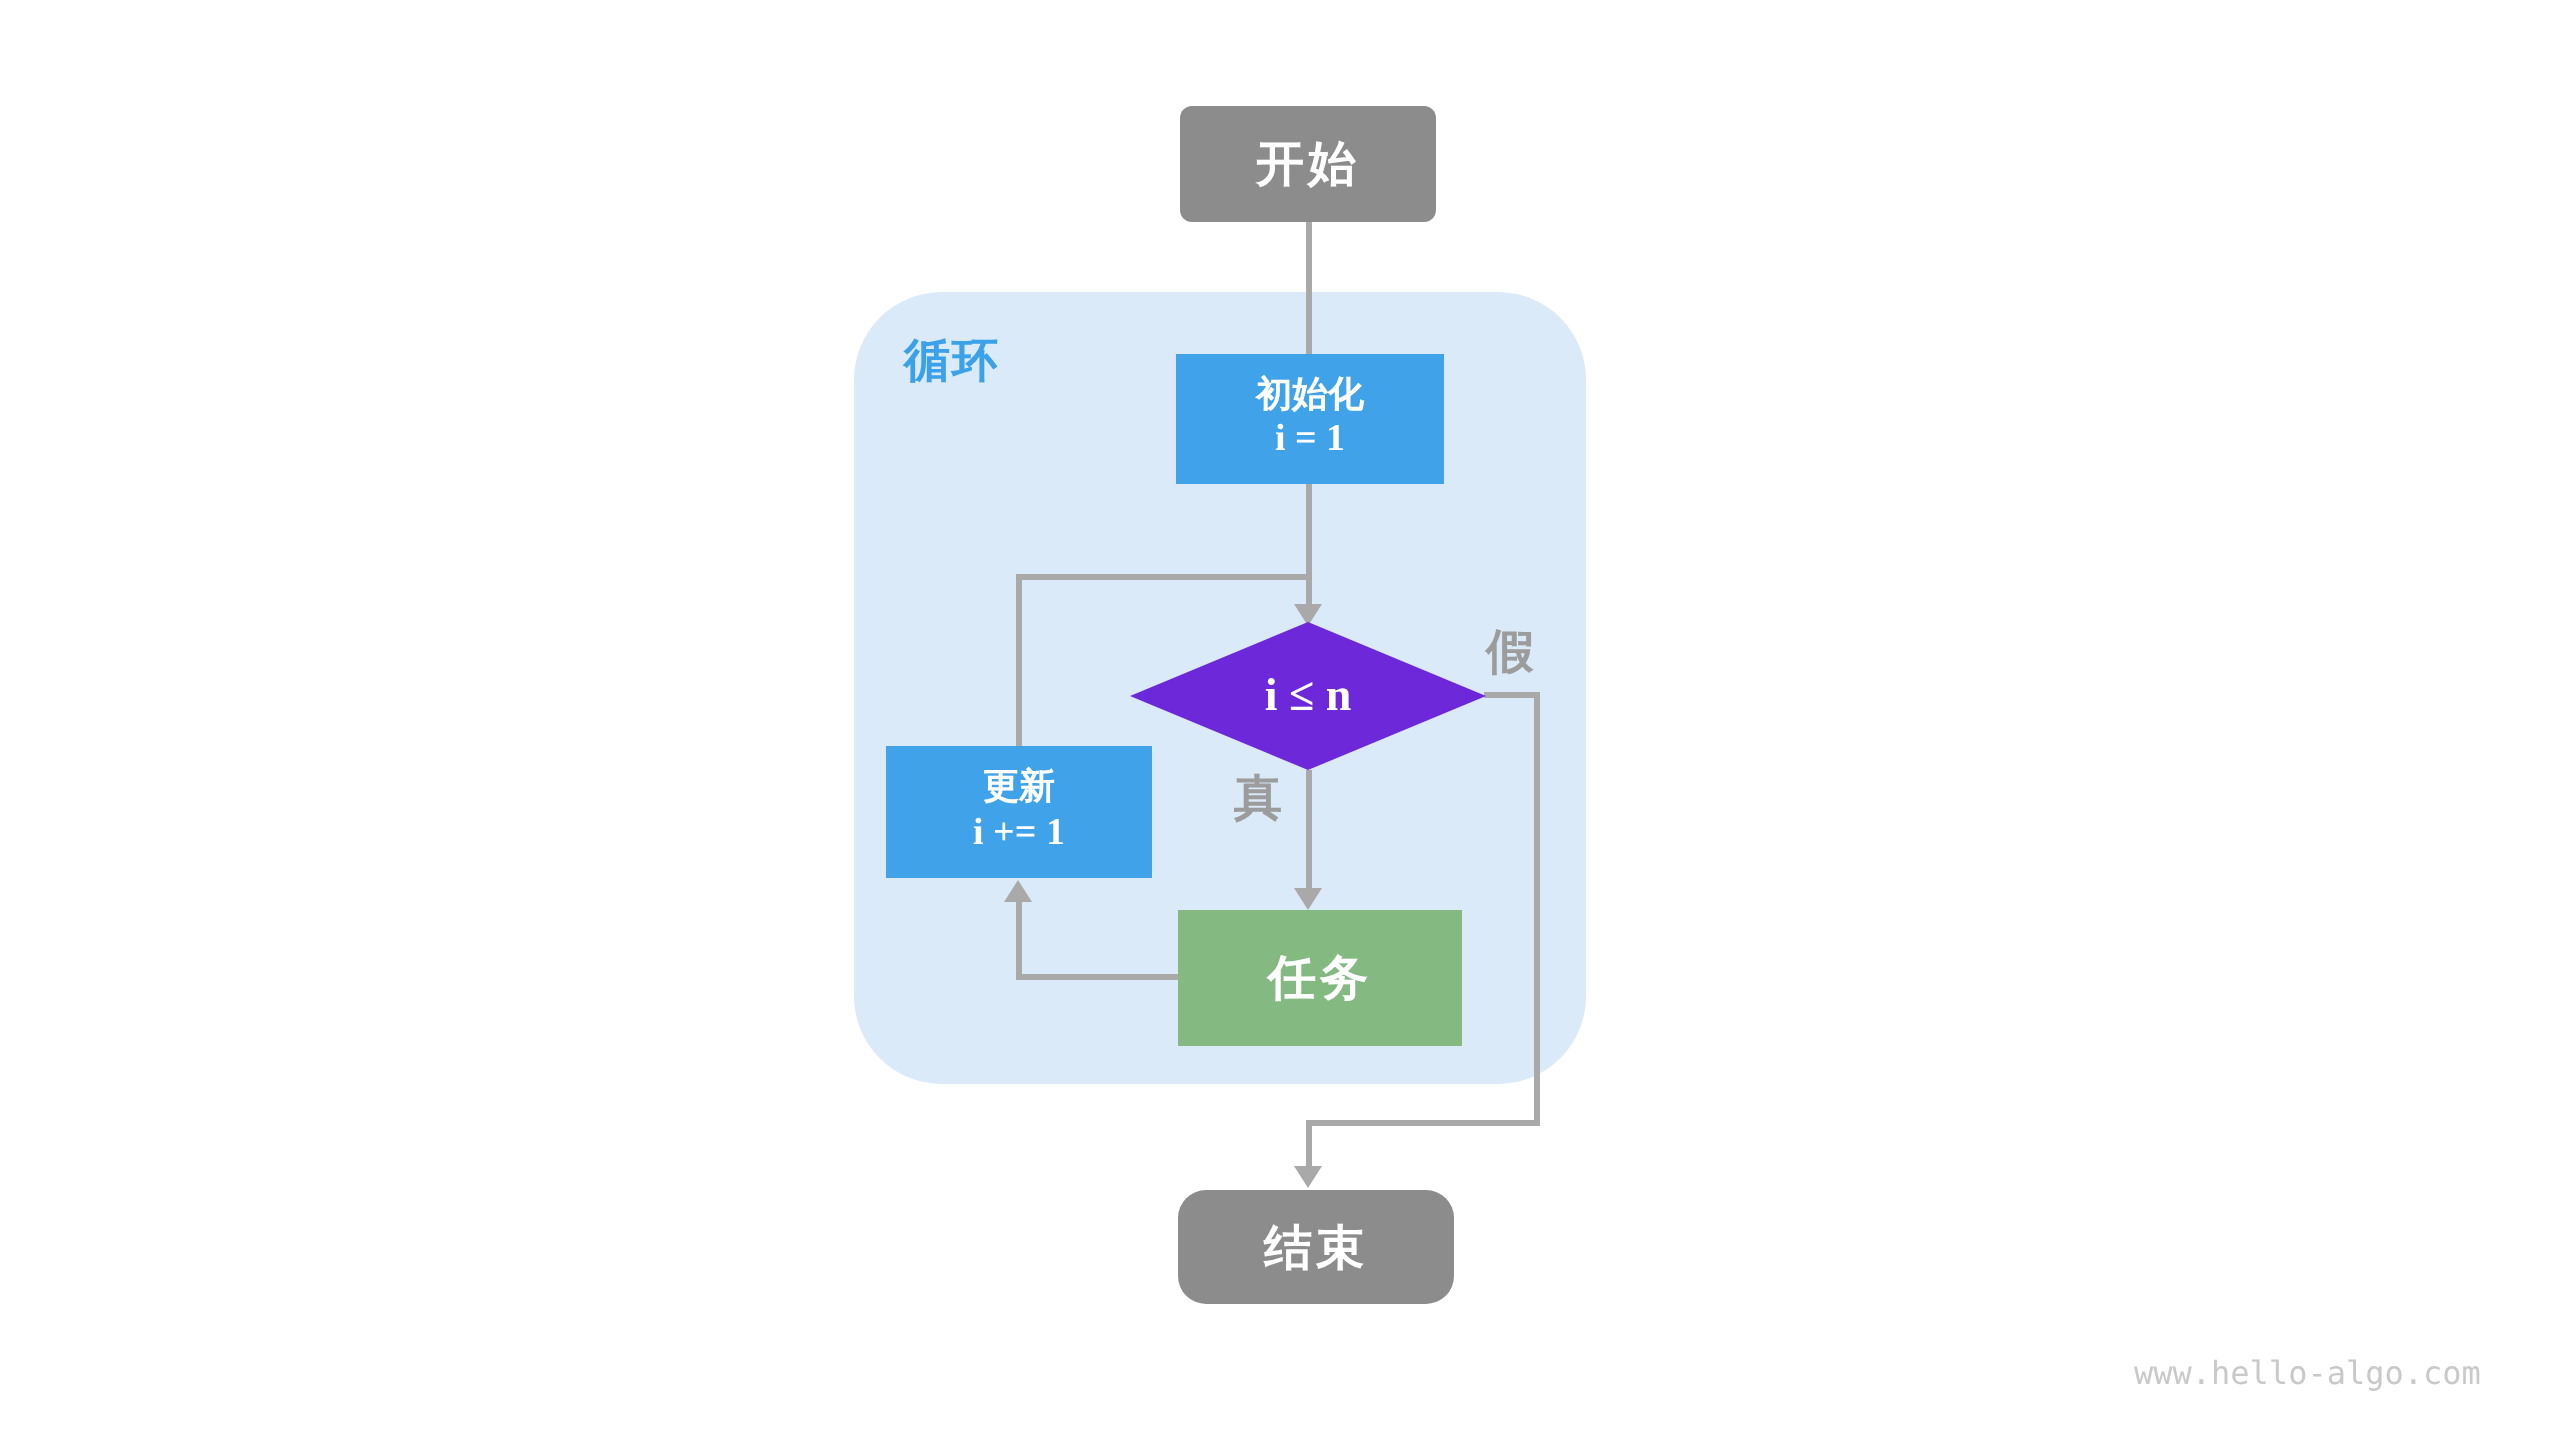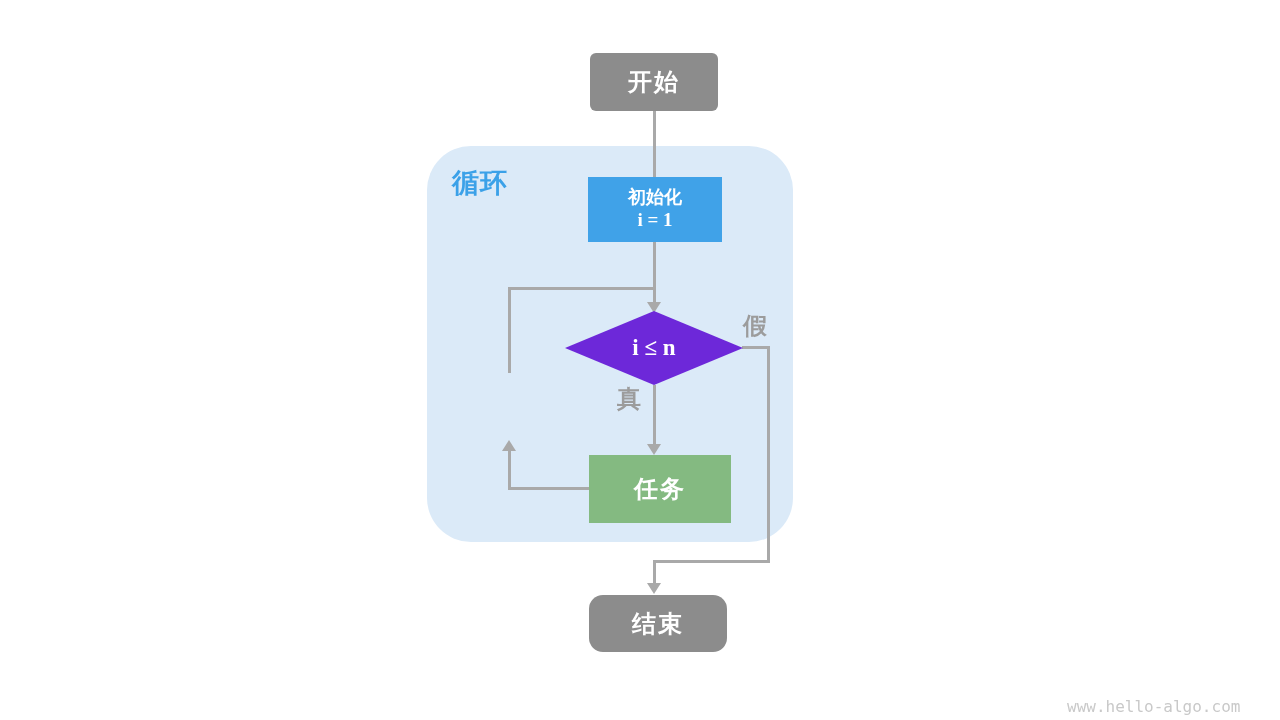--- a/index.html
+++ b/index.html
@@ -7,21 +7,21 @@
     position:relative;width:1280px;height:720px;background:#ffffff;overflow:hidden;
     font-family:"Liberation Sans","DejaVu Sans",sans-serif;
   }
   
   .loop-region{
     position:absolute;left:427px;top:146px;width:366px;height:396px;
     background:#DBEAF8;border-radius:44px;
   }
   .loop-region-label{
     position:absolute;left:452px;top:165px;
-    font-size:27px;font-weight:700;color:#3BA1E8;letter-spacing:1px;
+    font-size:23px;font-weight:700;color:#3BA1E8;letter-spacing:1px;
   }
   
   .node{
     position:absolute;display:flex;flex-direction:column;align-items:center;justify-content:center;
     color:#ffffff;text-align:center;box-sizing:border-box;
   }
   .node .title{font-size:18px;font-weight:700;line-height:1.25;}
   .node .big-title{font-size:24px;font-weight:700;letter-spacing:2px;}
   .node .code{font-family:Liberation Serif, serif;font-size:19px;font-weight:700;line-height:1.3;text-align:center;}
   .node-start{left:590px;top:53px;width:128px;height:58px;background:#8C8C8C;border-radius:6px;}
@@ -48,21 +48,21 @@
   }
   .edge-label{
     position:absolute;font-size:24px;font-weight:700;color:#9C9C9C;letter-spacing:1px;
   }
   .edge-label-true{left:617px;top:383px;}
   .edge-label-false{left:743px;top:310px;}
   
   .watermark{
     position:absolute;left:1067px;top:677px;
     font-family:"DejaVu Sans Mono","Liberation Mono",monospace;
-    font-size:16px;color:#C9C9C9;margin-top:20px;
+    font-size:16px;color:#C9C9C9;
   }
 </style>
 </head>
 <body>
 
 <div class="canvas">
 
   <div class="loop-region"></div>
   <div class="loop-region-label">循环</div>
 
@@ -96,20 +96,24 @@
 
   <div class="node node-init">
     <div class="title">初始化</div>
     <div class="code">i = 1</div>
   </div>
 
   <div class="node node-condition">
     <div class="code">i ≤ n</div>
   </div>
 
+  <div class="node node-update">
+    <div class="title">更新</div>
+    <div class="code">i += 1</div>
+  </div>
 
   <div class="node node-task">
     <div class="big-title">任务</div>
   </div>
 
   <div class="node node-end">
     <div class="big-title">结束</div>
   </div>
 
   <div class="watermark">www.hello-algo.com</div>

